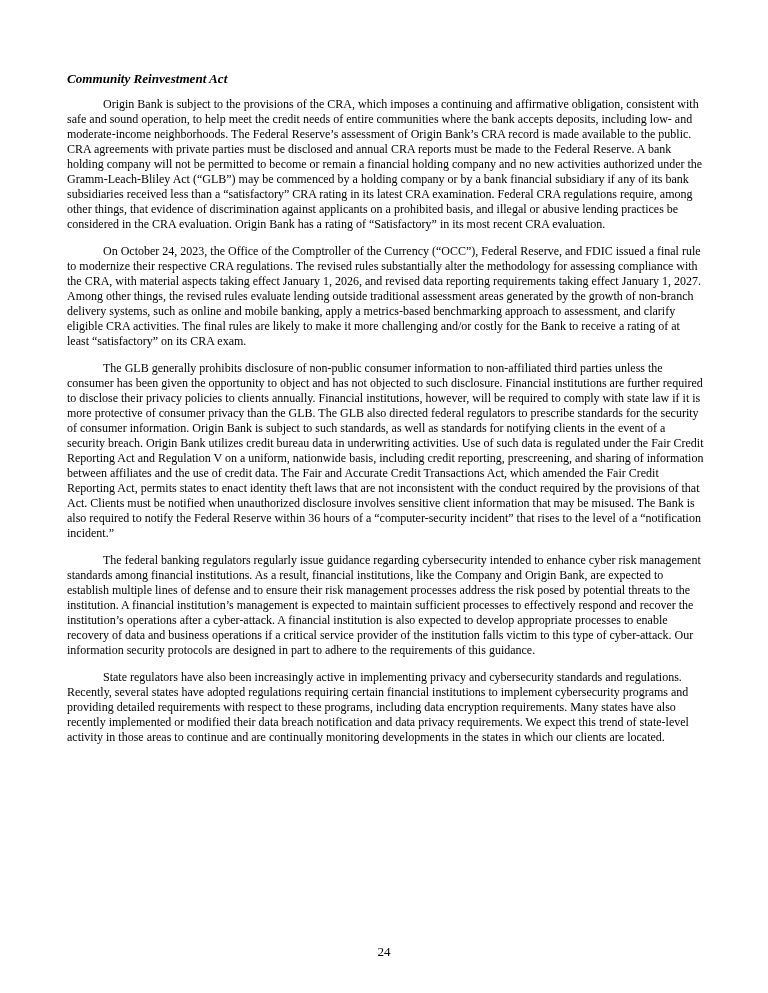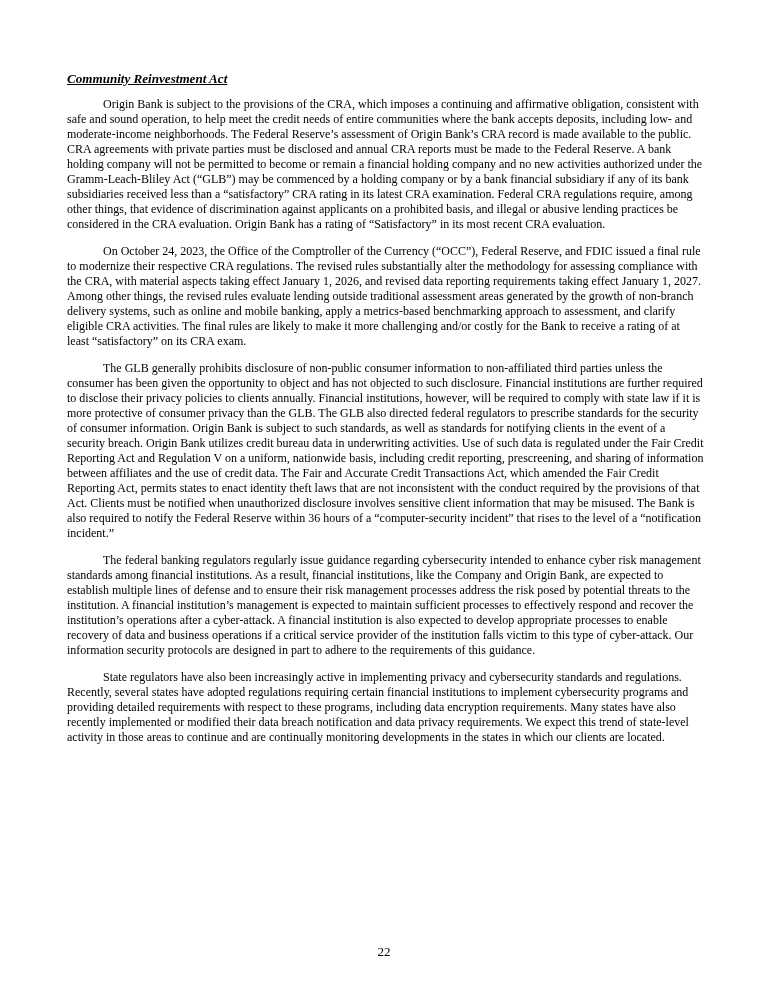--- a/index.html
+++ b/index.html
@@ -21,21 +21,20 @@
     top: 71px;
     left: 67px;
     width: 637px;
   }
   .heading {
     font-size: 13.1px;
     line-height: 15px;
     font-weight: bold;
     font-style: italic;
     margin: 0 0 11px 0;
-    text-decoration: underline;
   }
   .para {
     font-size: 12px;
     line-height: 15px;
     text-indent: 36px;
     text-align: left;
     margin: 0 0 12px 0;
   }
   .footer {
     position: absolute;
@@ -61,14 +60,14 @@
 
 
     <p class="para">The GLB generally prohibits disclosure of non-public consumer information to non-affiliated third parties unless the consumer has been given the opportunity to object and has not objected to such disclosure. Financial institutions are further required to disclose their privacy policies to clients annually. Financial institutions, however, will be required to comply with state law if it is more protective of consumer privacy than the GLB. The GLB also directed federal regulators to prescribe standards for the security of consumer information. Origin Bank is subject to such standards, as well as standards for notifying clients in the event of a security breach. Origin Bank utilizes credit bureau data in underwriting activities. Use of such data is regulated under the Fair Credit Reporting Act and Regulation V on a uniform, nationwide basis, including credit reporting, prescreening, and sharing of information between affiliates and the use of credit data. The Fair and Accurate Credit Transactions Act, which amended the Fair Credit Reporting Act, permits states to enact identity theft laws that are not inconsistent with the conduct required by the provisions of that Act. Clients must be notified when unauthorized disclosure involves sensitive client information that may be misused. The Bank is also required to notify the Federal Reserve within 36 hours of a “computer-security incident” that rises to the level of a “notification incident.”</p>
 
     <p class="para">The federal banking regulators regularly issue guidance regarding cybersecurity intended to enhance cyber risk management standards among financial institutions. As a result, financial institutions, like the Company and Origin Bank, are expected to establish multiple lines of defense and to ensure their risk management processes address the risk posed by potential threats to the institution. A financial institution’s management is expected to maintain sufficient processes to effectively respond and recover the institution’s operations after a cyber-attack. A financial institution is also expected to develop appropriate processes to enable recovery of data and business operations if a critical service provider of the institution falls victim to this type of cyber-attack. Our information security protocols are designed in part to adhere to the requirements of this guidance.</p>
 
     <p class="para">State regulators have also been increasingly active in implementing privacy and cybersecurity standards and regulations. Recently, several states have adopted regulations requiring certain financial institutions to implement cybersecurity programs and providing detailed requirements with respect to these programs, including data encryption requirements. Many states have also recently implemented or modified their data breach notification and data privacy requirements. We expect this trend of state-level activity in those areas to continue and are continually monitoring developments in the states in which our clients are located.</p>
 
   </div>
 
-  <div class="footer">22</div>
+  <div class="footer">24</div>
 </div>
 
 </body></html>

